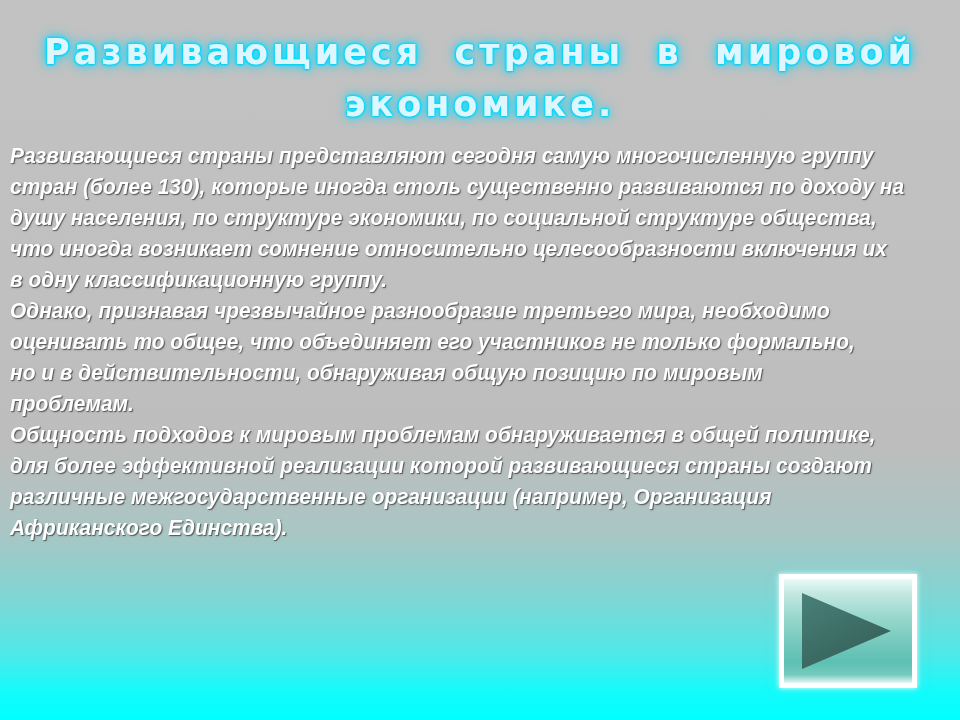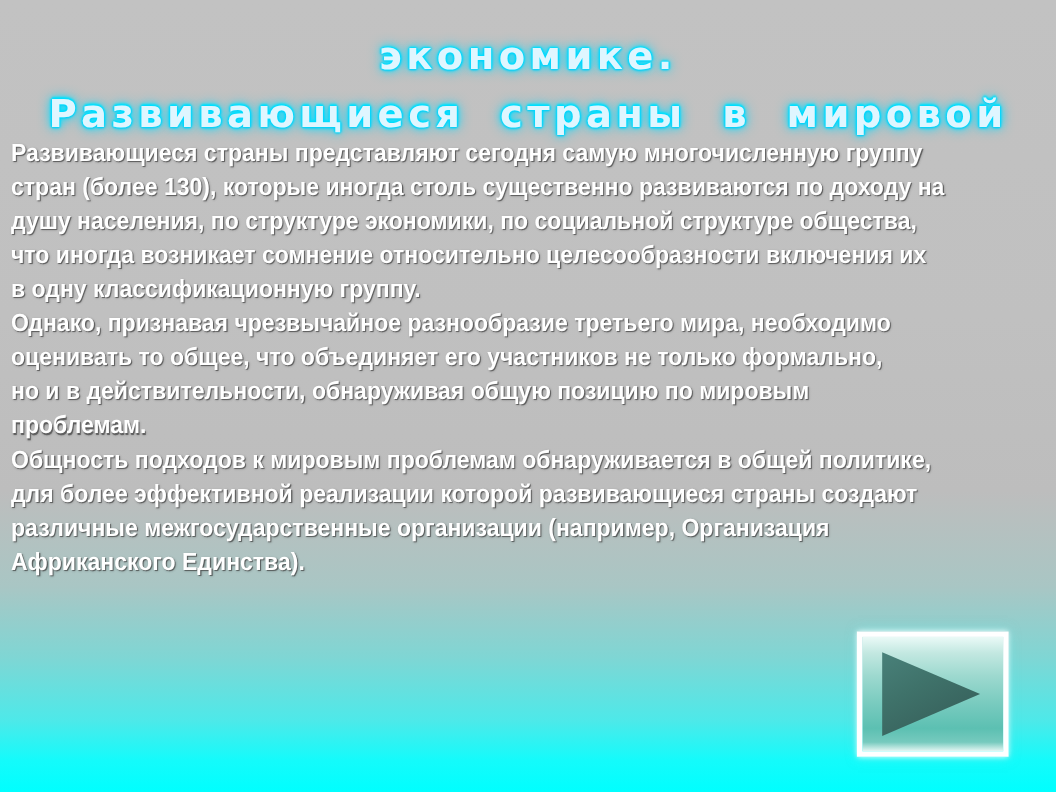--- a/index.html
+++ b/index.html
@@ -50,22 +50,23 @@
        0  1px 2px #00c8f5,
        0  0  7px #19e8ff,
        0  0 13px #00cfff;
     white-space: pre;
   }
 
   
   #body-block {
     position: absolute;
     left: 10px;
-    top: 123px;
+    top: 140px;
     width: 944px;
+    font-style: italic;
   }
   .body-line {
     display: block;
     height: 31px;
     line-height: 31px;
     font-family: "Liberation Sans", "DejaVu Sans", sans-serif;
     font-size: 22.5px;
     font-weight: 700;
     color: #ffffff;
     white-space: nowrap;
@@ -111,22 +112,22 @@
     height: 78px;
     display: block;
   }
 </style>
 </head>
 <body>
 
 <div id="slide">
 
   <div id="title-block">
+    <span class="title-line">Развивающиеся  страны  в  мировой</span>
     <span class="title-line">экономике.</span>
-    <span class="title-line">Развивающиеся  страны  в  мировой</span>
   </div>
 
   <div id="body-block">
     <span class="body-line">Развивающиеся страны представляют сегодня самую многочисленную группу</span>
     <span class="body-line">стран (более 130), которые иногда столь существенно развиваются по доходу на</span>
     <span class="body-line">душу населения, по структуре экономики, по социальной структуре общества,</span>
     <span class="body-line">что иногда возникает сомнение относительно целесообразности включения их</span>
     <span class="body-line">в одну классификационную группу.</span>
     <span class="body-line">Однако, признавая чрезвычайное разнообразие третьего мира, необходимо</span>
     <span class="body-line">оценивать то общее, что объединяет его участников не только формально,</span>

